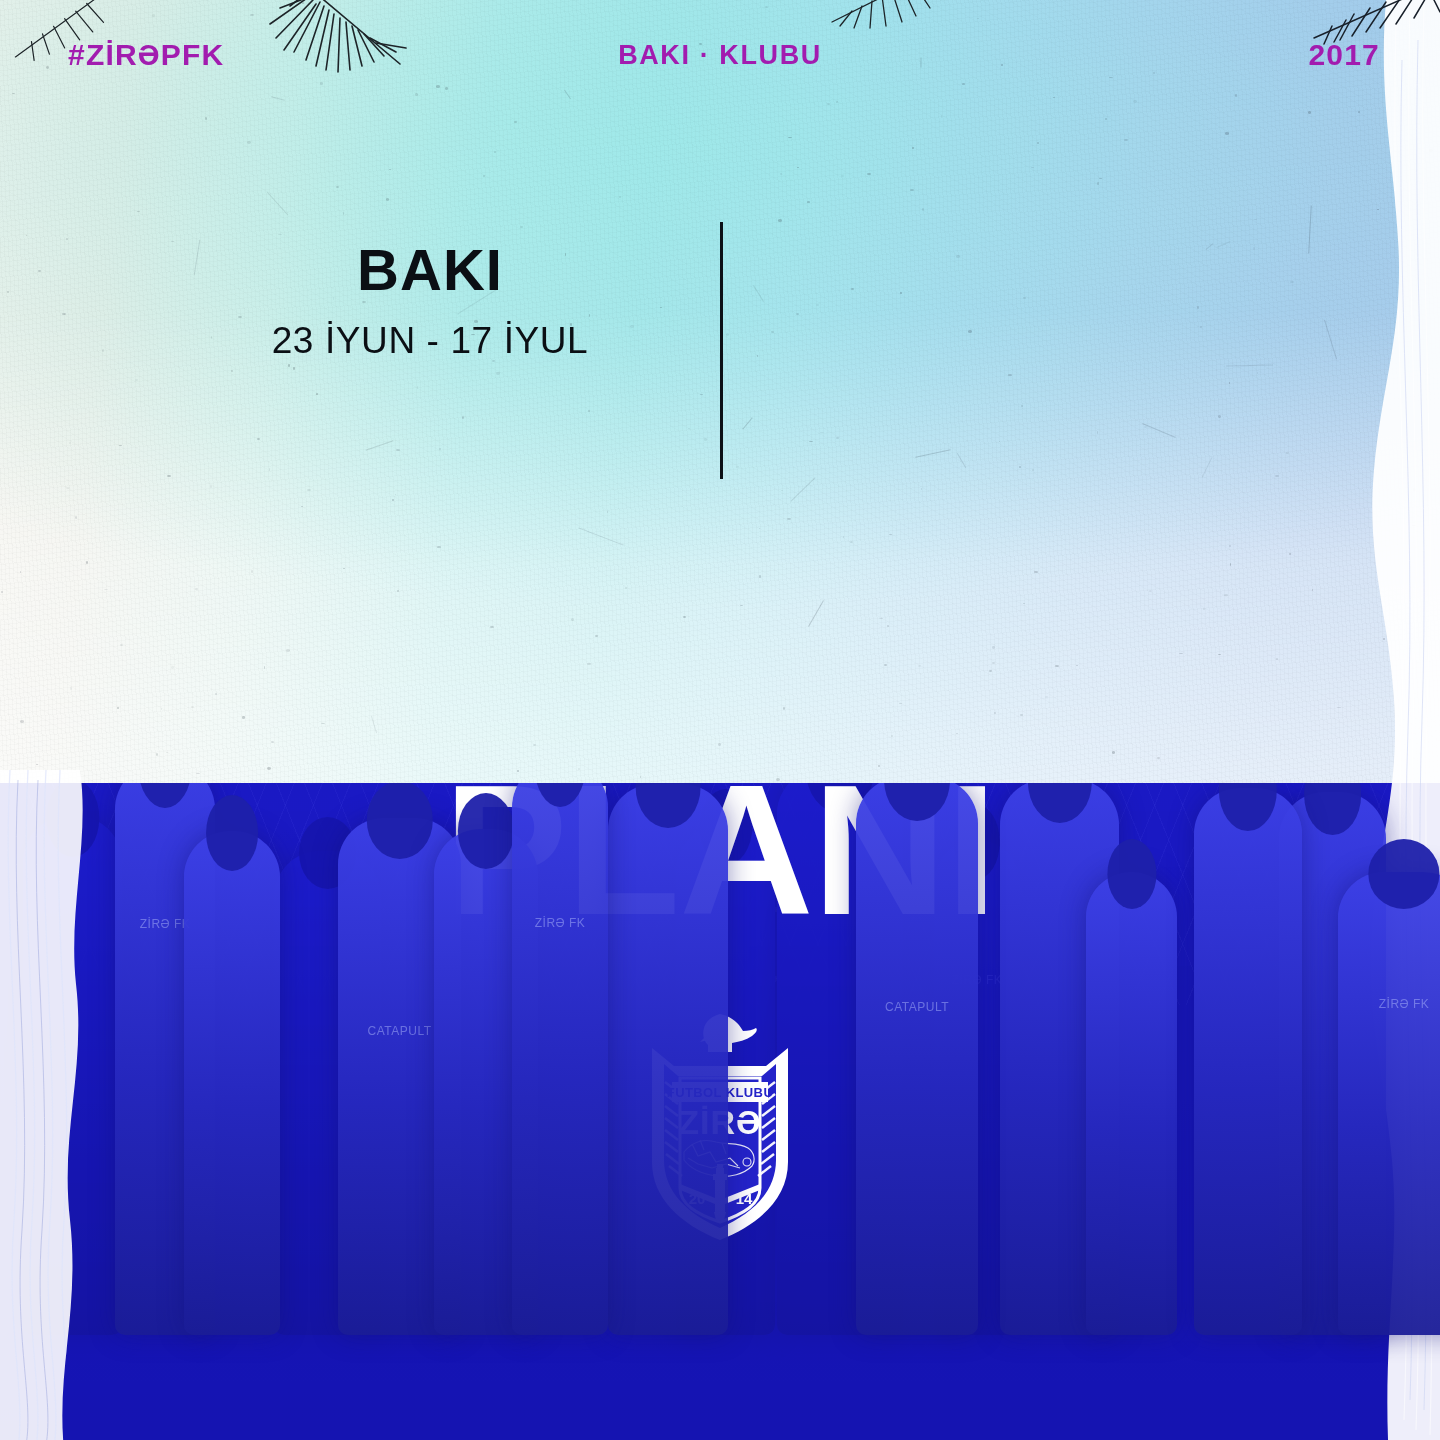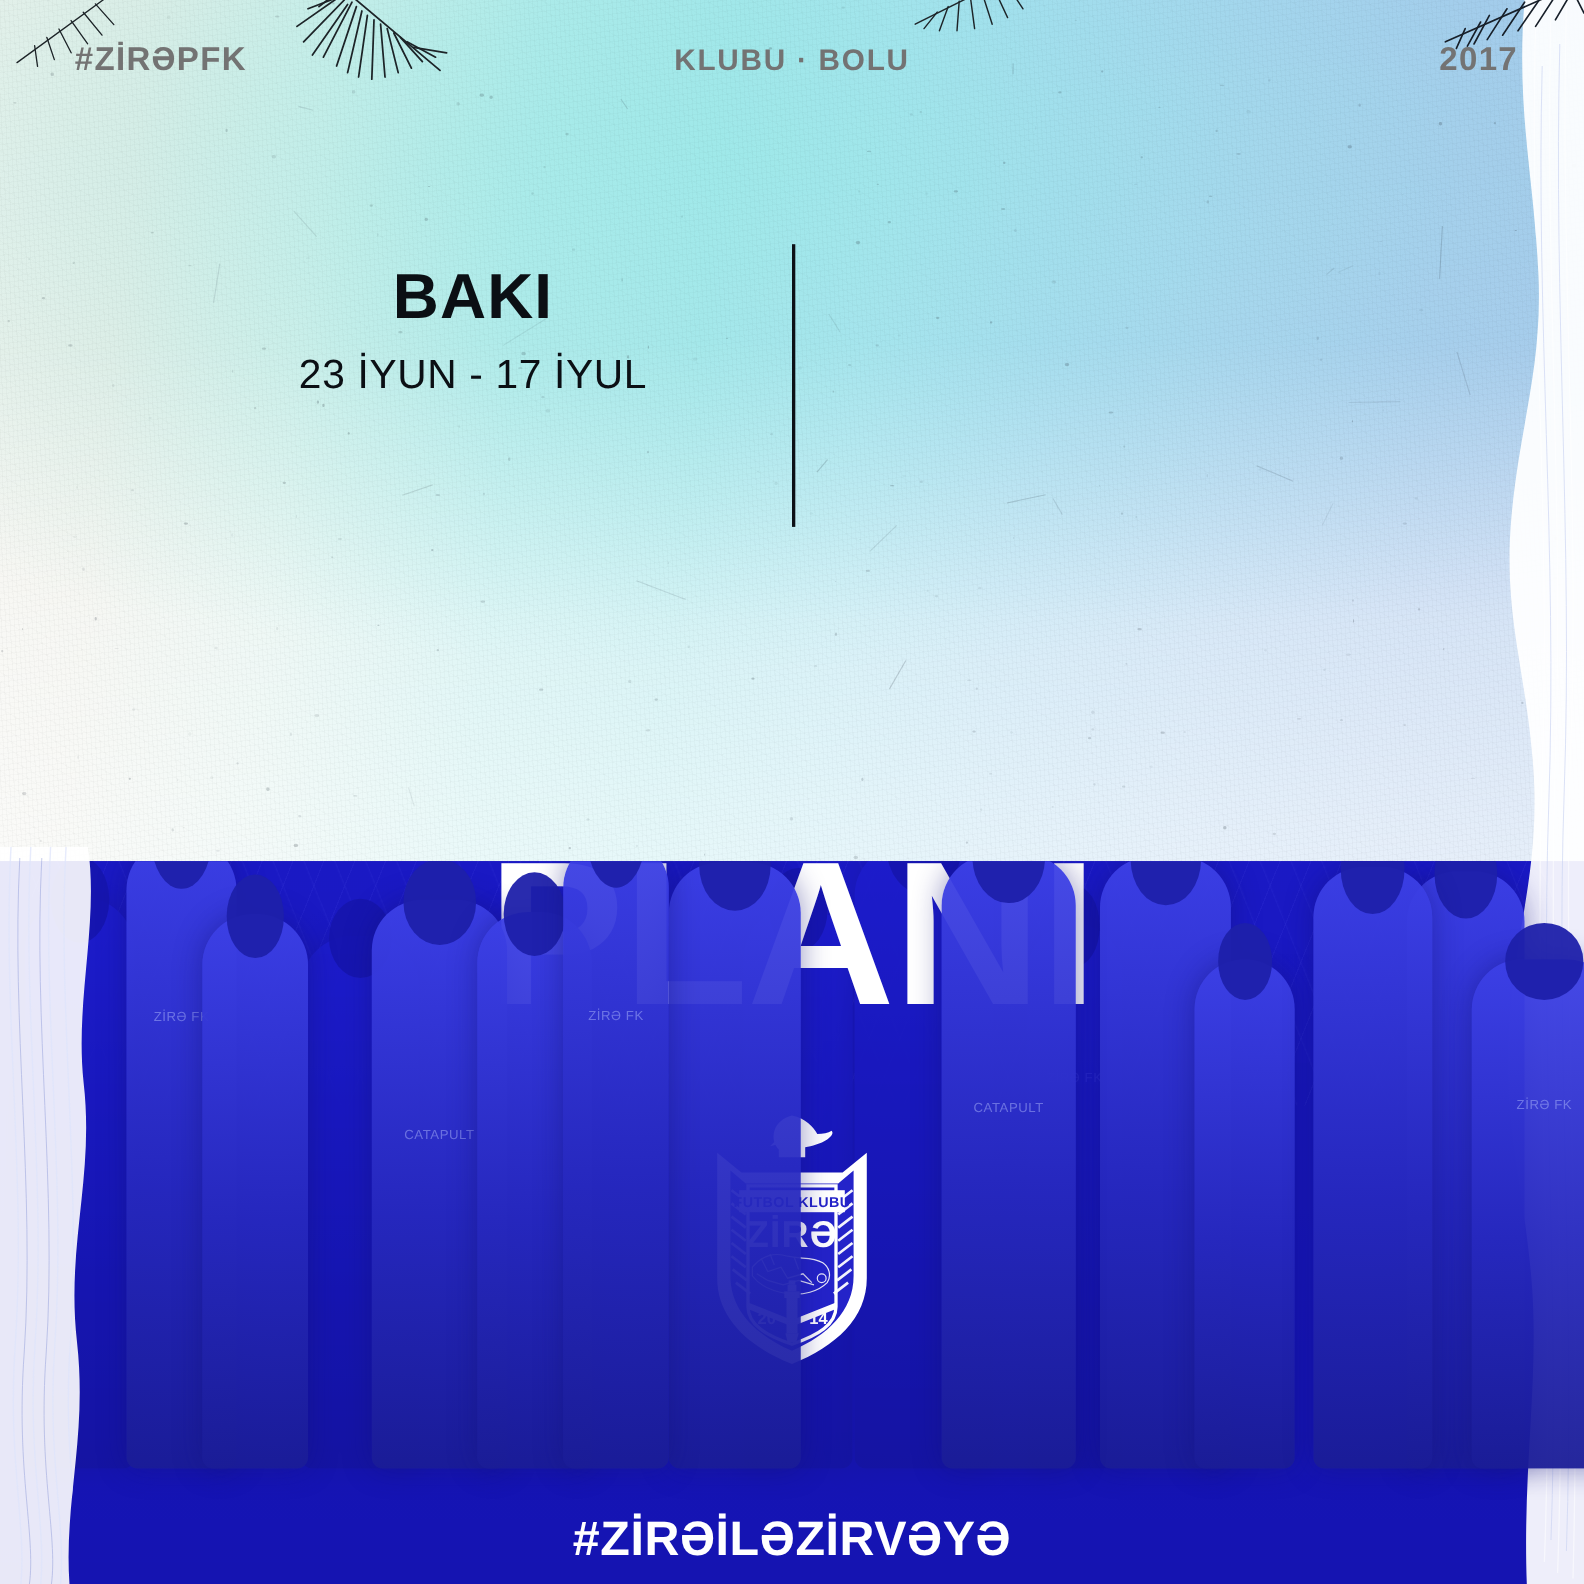--- a/index.html
+++ b/index.html
@@ -114,21 +114,21 @@
   
   .tear {
     position:absolute; top:0; height:1440px; pointer-events:none;
   }
   .tear-right { right:-4px; width:118px; }
   .tear-left  { left:-6px; width:112px; top:770px; height:680px; }
 
   
   .header {
     position:absolute; left:0; top:34px; width:1440px; height:42px;
-    display:flex; align-items:center; color:#737373;
+    display:flex; align-items:center; color:#a21caf;
     font-weight:700; letter-spacing:1.2px;
   }
   .hdr-left   { position:absolute; left:68px;  font-size:30px; }
   .hdr-center { position:absolute; left:50%; transform:translateX(-50%); font-size:27px; letter-spacing:1.6px; font-weight:600; }
   .hdr-right  { position:absolute; right:60px; font-size:30px; }
 
   
   .sprig { position:absolute; pointer-events:none; }
   .sprig-1 { left:250px; top:-14px; width:190px; height:110px; }
   .sprig-2 { left:782px; top:-30px; width:170px; height:90px; transform:scaleX(-1); }
@@ -588,21 +588,21 @@
           <path d="M42,19 L30,42"></path>
         <path d="M54,25 L46,48"></path>
           <path d="M66,31 L62,52"></path>
           <path d="M78,37 L78,56"></path>
       </g>
     </svg>
   </div>
 
   <div class="header">
     <span class="hdr-left">#ZİRƏPFK</span>
-    <span class="hdr-center">KLUBU · BOLU</span>
+    <span class="hdr-center">BAKI · KLUBU</span>
     <span class="hdr-right">2017</span>
   </div>
 
   <div class="camps">
     <div class="camp camp-left">
       <div class="camp-city">BAKI</div>
       <div class="camp-dates">23 İYUN - 17 İYUL</div>
     </div>
 
     <div class="divider"></div>
@@ -675,15 +675,14 @@
         <rect x="82" y="156" width="8" height="6"></rect>
         <rect x="83" y="152" width="6" height="4"></rect>
         <path d="M80,200 L92,200 L90,208 L82,208 Z"></path>
       </g>
 
       <text x="63" y="192" text-anchor="middle" fill="#ffffff" font-family="Liberation Sans, sans-serif" font-size="15" font-weight="700">20</text>
       <text x="110" y="192" text-anchor="middle" fill="#ffffff" font-family="Liberation Sans, sans-serif" font-size="15" font-weight="700">14</text>
     </svg>
   </div>
 
-  <div class="hashtag">#ZİRƏİLƏZİRVƏYƏ</div>
 
 </div>
 
 </body></html>

